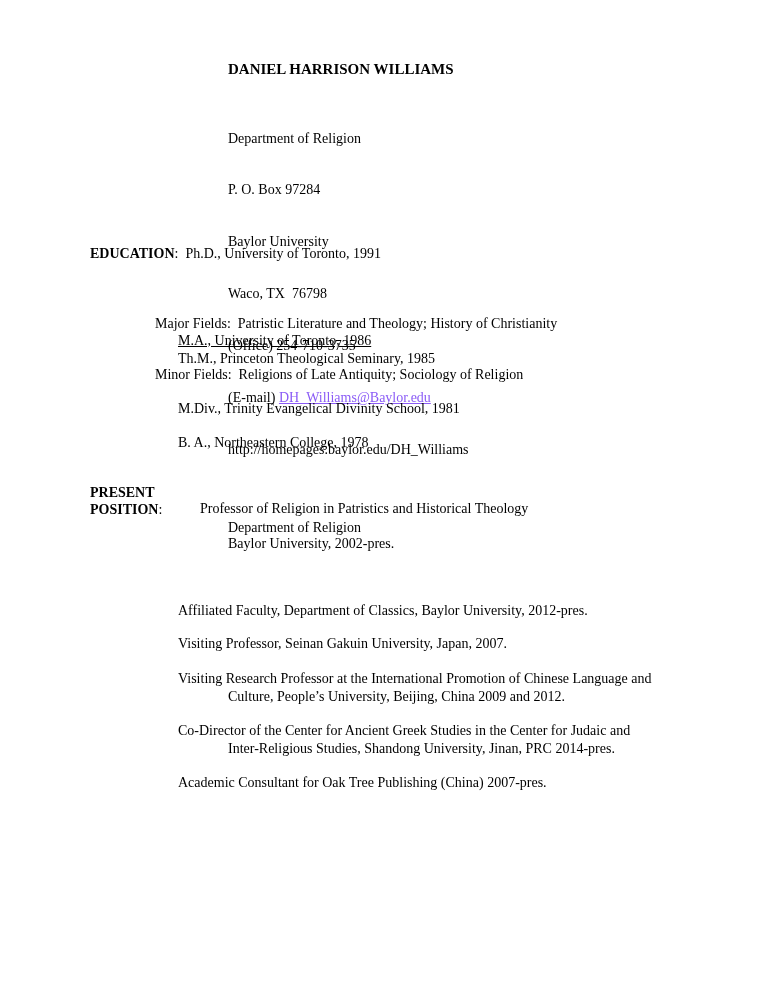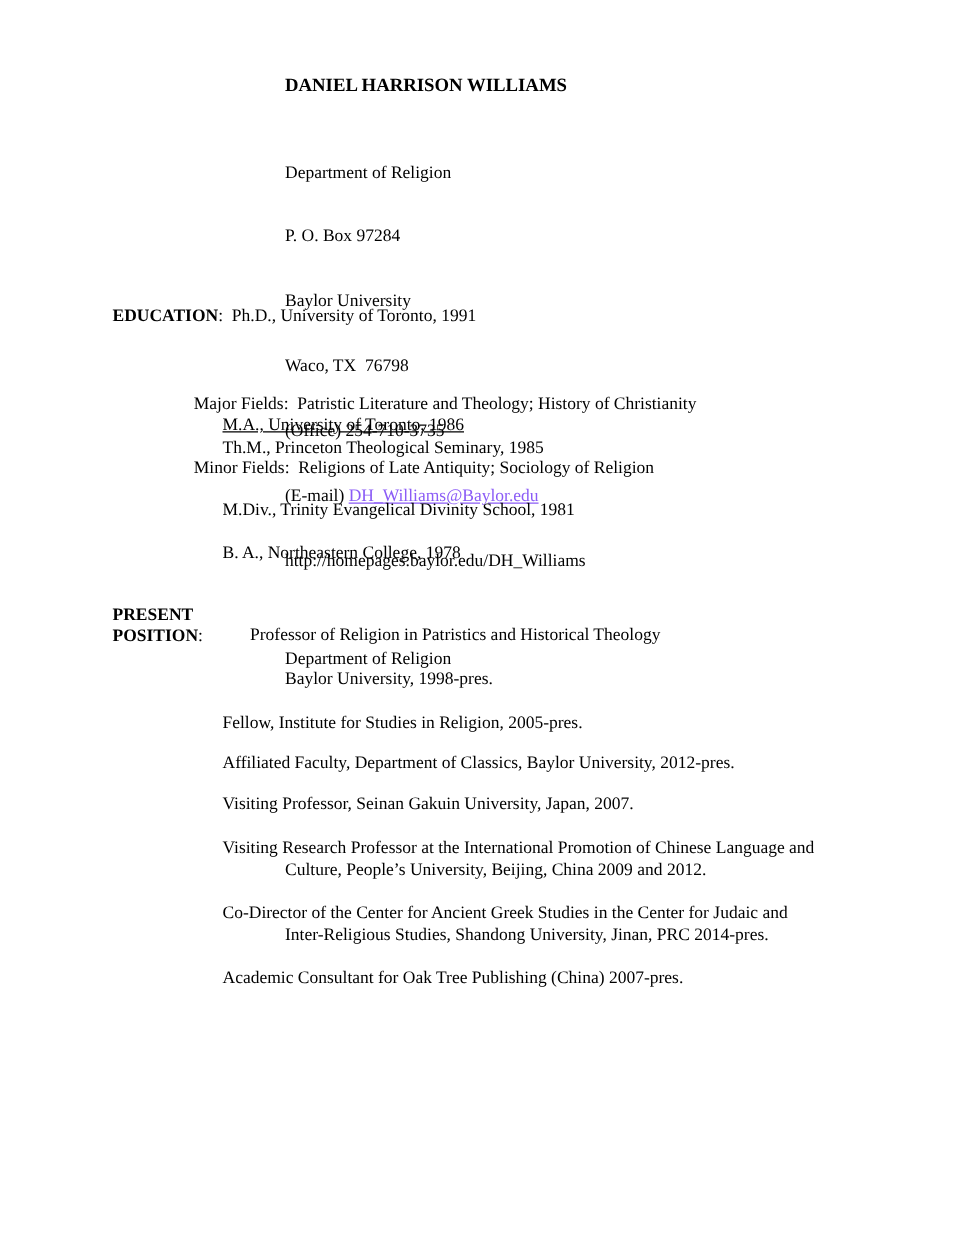--- a/index.html
+++ b/index.html
@@ -69,23 +69,22 @@
 
   <div class="line" style="left:178px; top:332px;text-decoration:underline;">M.A., University of Toronto, 1986</div>
   <div class="line" style="left:178px; top:350px;">Th.M., Princeton Theological Seminary, 1985</div>
   <div class="line" style="left:178px; top:400px;">M.Div., Trinity Evangelical Divinity School, 1981</div>
   <div class="line" style="left:178px; top:434px;">B. A., Northeastern College, 1978</div>
 
   <div class="line" style="left:90px; top:484px;"><span class="bold">PRESENT</span><br><span class="bold">POSITION</span><span>:</span></div>
 
   <div class="line" style="left:184px; top:500px;margin-left:16px;">Professor of Religion in Patristics and Historical Theology</div>
   <div class="line" style="left:228px; top:519px;">Department of Religion</div>
-  <div class="line" style="left:228px; top:535px;">Baylor University, 1998-pres.</div>
+  <div class="line" style="left:228px; top:535px;">Baylor University, 2002-pres.</div>
 
-  <div class="line" style="left:178px; top:570px;">Fellow, Institute for Studies in Religion, 2005-pres.</div>
   <div class="line" style="left:178px; top:602px;">Affiliated Faculty, Department of Classics, Baylor University, 2012-pres.</div>
   <div class="line" style="left:178px; top:635px;">Visiting Professor, Seinan Gakuin University, Japan, 2007.</div>
   <div class="line" style="left:178px; top:670px;">Visiting Research Professor at the International Promotion of Chinese Language and</div>
   <div class="line" style="left:228px; top:688px;">Culture, People’s University, Beijing, China 2009 and 2012.</div>
   <div class="line" style="left:178px; top:722px;">Co-Director of the Center for Ancient Greek Studies in the Center for Judaic and</div>
   <div class="line" style="left:228px; top:740px;">Inter-Religious Studies, Shandong University, Jinan, PRC 2014-pres.</div>
   <div class="line" style="left:178px; top:774px;">Academic Consultant for Oak Tree Publishing (China) 2007-pres.</div>
 
   <div class="block bold" style="left:90px; top:871px;">
     <div>DANIEL HARRISON WILLIAMS</div>

